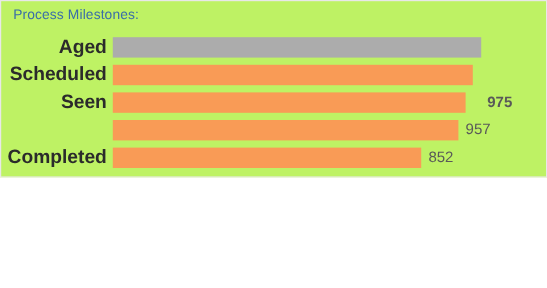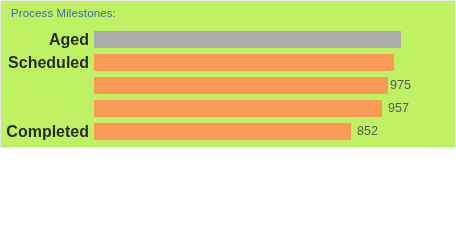--- a/index.html
+++ b/index.html
@@ -98,23 +98,24 @@
           <div class="bar-fill gray" style="width: 307px; background: rgb(172, 172, 172);"></div>
         </div>
       </div>
       <div class="bar-row">
         <div class="cat-label">Scheduled</div>
         <div class="bar-track">
           <div class="bar-fill" style="width: 300px; background: rgb(249, 155, 86);"></div>
         </div>
       </div>
       <div class="bar-row">
+        <div class="cat-label">Seen</div>
         <div class="bar-track">
           <div class="bar-fill" style="width: 294px; background: rgb(249, 155, 86);"></div>
-          <div class="bar-value" style="left: 296px;">975</div>
+          <div class="bar-value" style="left: 312px; font-weight: bold;">975</div>
         </div>
       </div>
       <div class="bar-row">
         <div class="bar-track">
           <div class="bar-fill" style="width: 288px; background: rgb(249, 155, 86);"></div>
           <div class="bar-value" style="left: 294px;">957</div>
         </div>
       </div>
       <div class="bar-row">
         <div class="cat-label">Completed</div>

